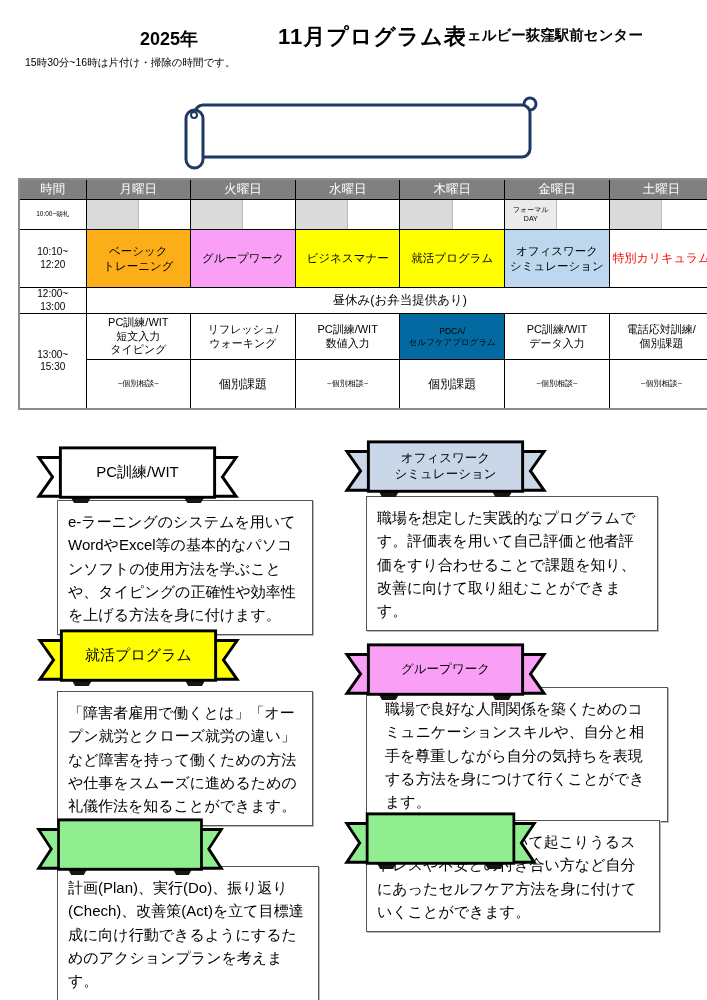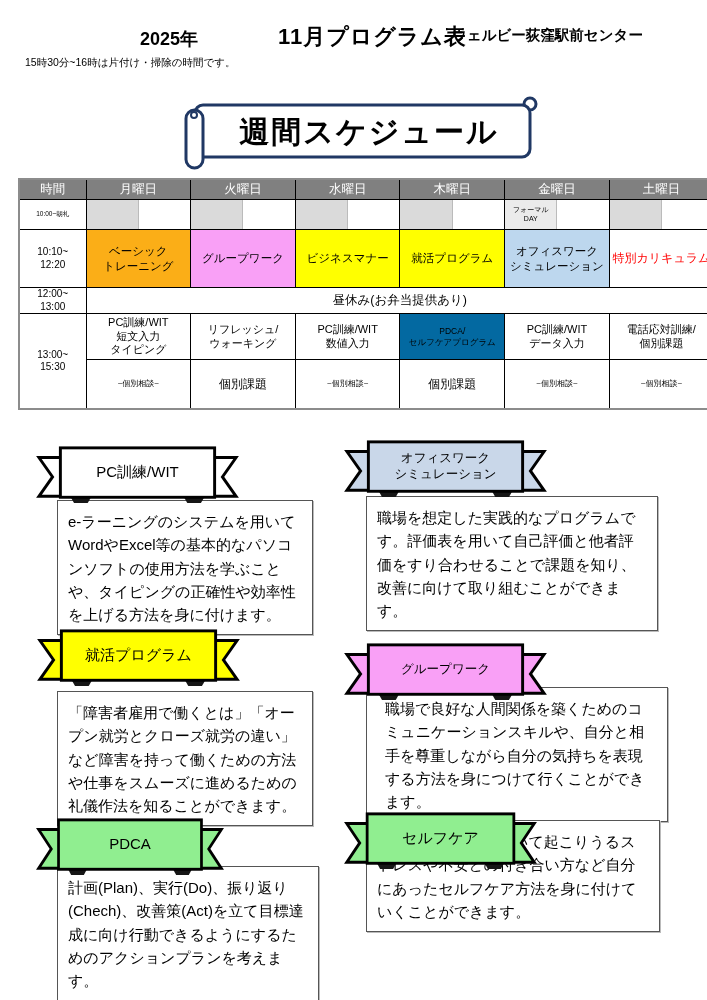--- a/index.html
+++ b/index.html
@@ -57,21 +57,20 @@
 <div class="abs center-name">ウェルビー荻窪駅前センター</div>
 <div class="abs note">15時30分~16時は片付け・掃除の時間です。</div>
 
 <div class="abs scroll">
   <svg viewBox="0 0 362 78" preserveAspectRatio="none">
     <circle cx="347" cy="11" r="6" fill="#fff" stroke="#203864" stroke-width="3"></circle>
     <path d="M20,12 H339 a8,8 0 0 1 8,8 V56 a8,8 0 0 1 -8,8 H20 a8,8 0 0 1 -8,-8 V20 a8,8 0 0 1 8,-8 Z" fill="#fff" stroke="#203864" stroke-width="3"></path>
     <rect x="3" y="17" width="17" height="58" rx="8.5" fill="#fff" stroke="#203864" stroke-width="3"></rect>
     <circle cx="11" cy="22" r="3" fill="none" stroke="#203864" stroke-width="2"></circle>
   </svg>
-  <div class="scroll-label">週間スケジュール</div>
 </div>
 
 <table class="sched">
   <colgroup>
     <col style="width:67px">
       <col>
       <col>
       <col>
       <col>
       <col>
@@ -201,30 +200,28 @@
 
 <div class="section">
   <div class="ribbon" style="left:35px;top:816px;width:190px;">
     <svg viewBox="0 0 210 64" preserveAspectRatio="none">
       <polygon stroke="#000" stroke-width="3" points="4,14 60,14 60,54 4,54 18,34" fill="#90EE90"></polygon>
       <polygon stroke="#000" stroke-width="3" points="206,14 150,14 150,54 206,54 192,34" fill="#90EE90"></polygon>
       <polygon fill="#161616" points="36,54 58,54 54,61 40,61"></polygon>
       <polygon fill="#161616" points="152,54 174,54 170,61 156,61"></polygon>
       <rect x="26" y="4" width="158" height="51" stroke="#000" stroke-width="3" fill="#90EE90"></rect>
     </svg>
-    <div class="ribbon-label">PDCA</div>
   </div>
   <div class="desc-box" style="left:57px;top:866px;width:240px;">計画(Plan)、実行(Do)、振り返り(Chech)、改善策(Act)を立て目標達成に向け行動できるようにするためのアクションプランを考えます。</div>
 </div>
 
 <div class="section">
   <div class="ribbon" style="left:343px;top:810px;width:195px;">
     <svg viewBox="0 0 210 64" preserveAspectRatio="none">
       <polygon stroke="#000" stroke-width="3" points="4,14 60,14 60,54 4,54 18,34" fill="#90EE90"></polygon>
       <polygon stroke="#000" stroke-width="3" points="206,14 150,14 150,54 206,54 192,34" fill="#90EE90"></polygon>
       <polygon fill="#161616" points="36,54 58,54 54,61 40,61"></polygon>
       <polygon fill="#161616" points="152,54 174,54 170,61 156,61"></polygon>
       <rect x="26" y="4" width="158" height="51" stroke="#000" stroke-width="3" fill="#90EE90"></rect>
     </svg>
-    <div class="ribbon-label">セルフケア</div>
   </div>
   <div class="desc-box" style="left:366px;top:820px;width:272px;">職場や日常生活において起こりうるストレスや不安との付き合い方など自分にあったセルフケア方法を身に付けていくことができます。</div>
 </div>
 
 </body></html>

